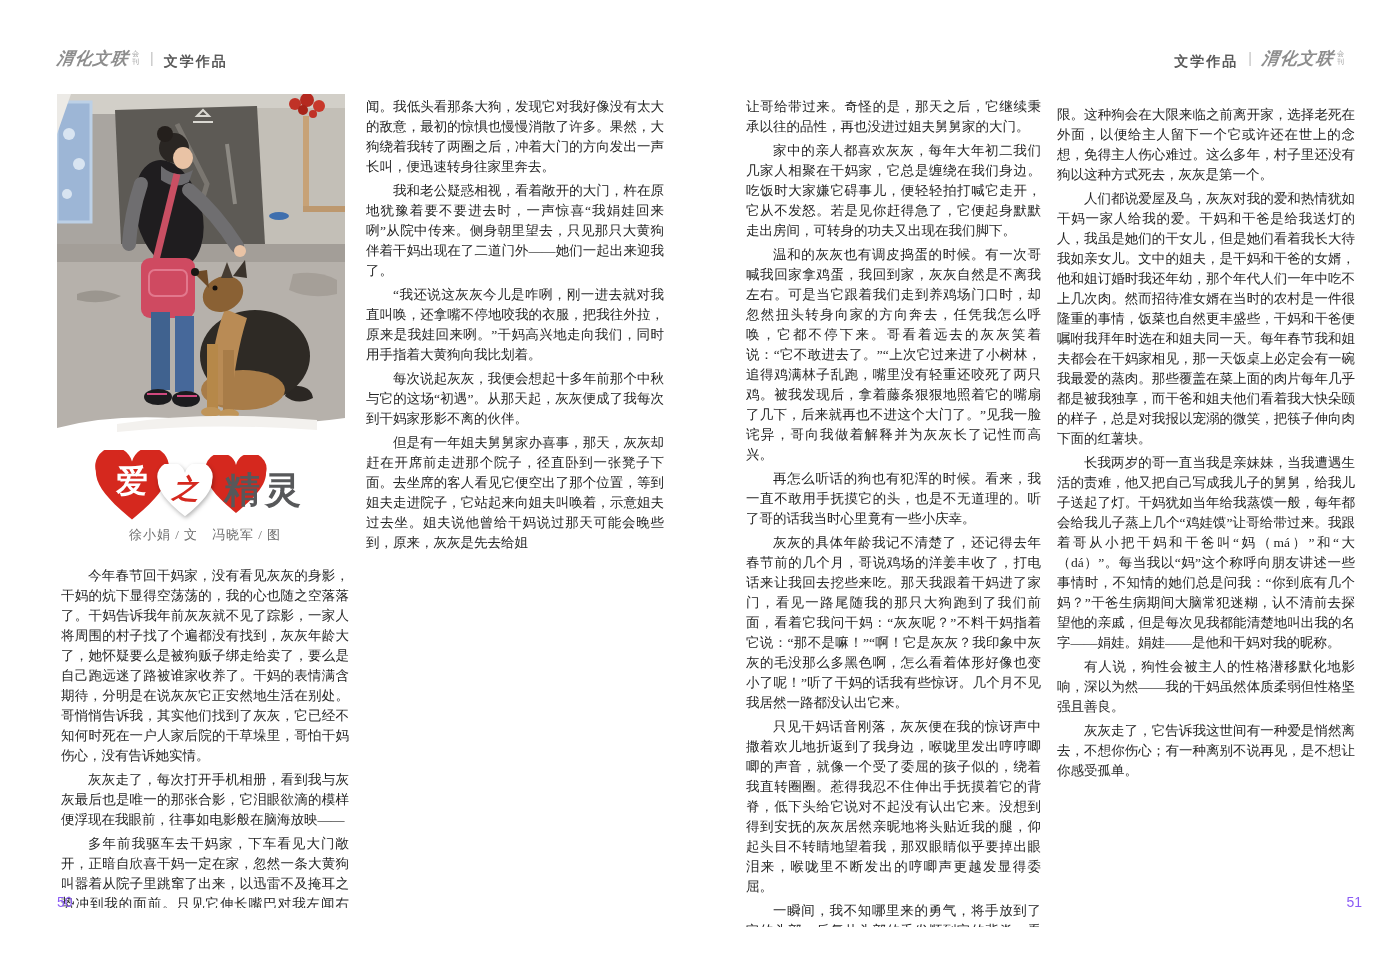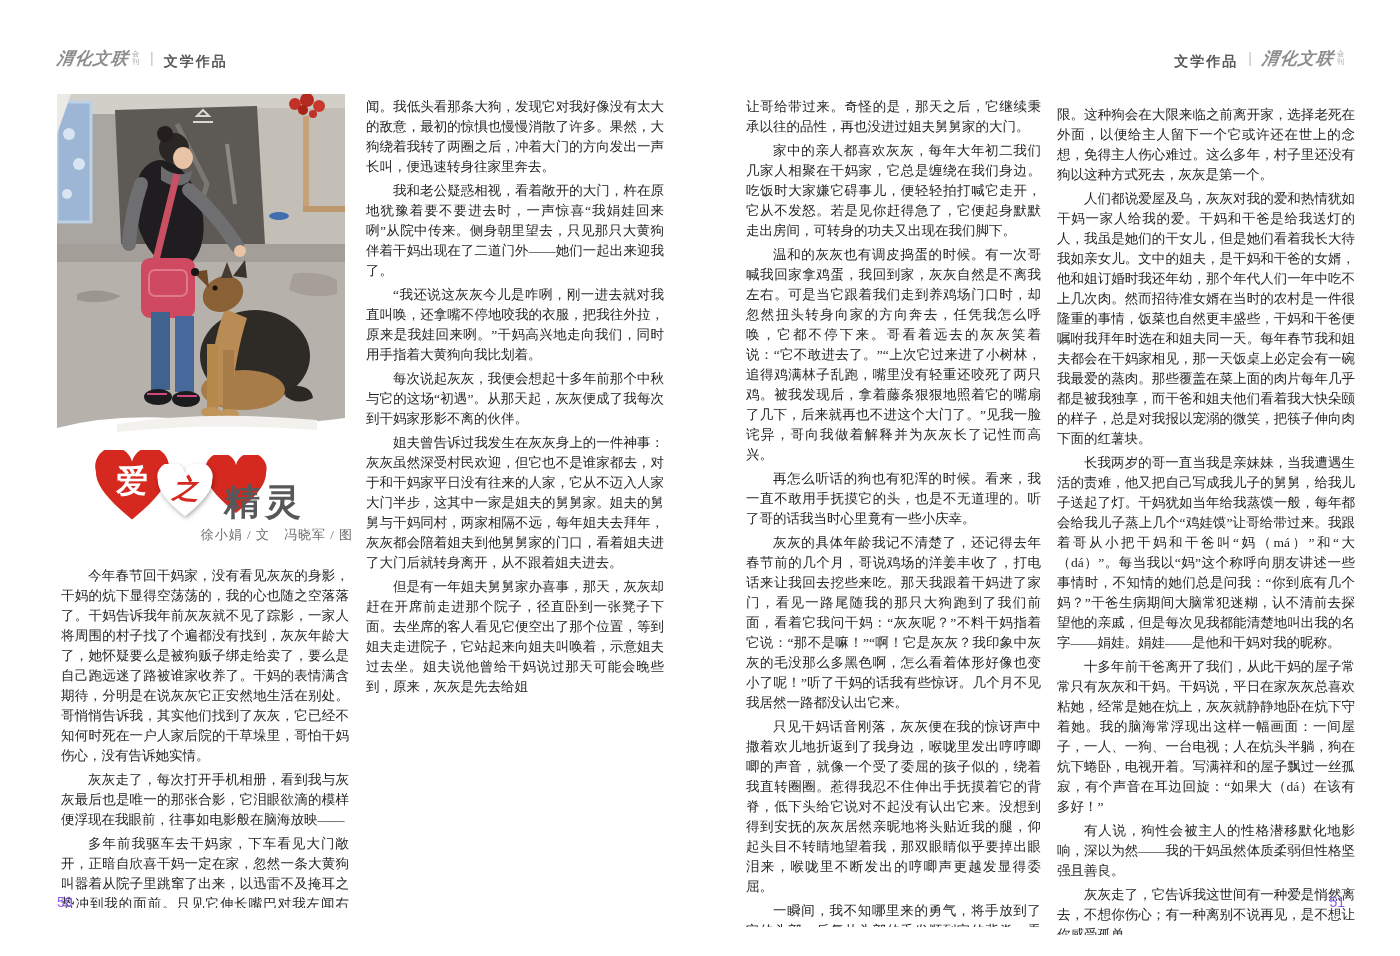--- a/index.html
+++ b/index.html
@@ -24,37 +24,37 @@
   .heart svg{width:100%;height:100%;}
   .heart-char{position:absolute;left:0;top:8px;width:100%;text-align:center;
               font-weight:bold;font-family:"Liberation Serif","DejaVu Serif",serif;}
   .heart1{left:36px;top:2px;width:78px;height:74px;z-index:2;}
   .heart1 .heart-char{color:#ffffff;font-size:32px;top:10px;}
   .heart-w{left:99px;top:16px;width:58px;height:56px;z-index:3;filter:drop-shadow(1px 2px 2px rgba(0,0,0,.30));}
   .heart-w .heart-char{color:#d5281e;font-size:27px;font-style:italic;top:7px;}
   .heart2{left:147px;top:7px;width:64px;height:62px;z-index:1;}
   .title-text{position:absolute;left:167px;top:18px;z-index:4;
               font-family:"Liberation Sans","DejaVu Sans",sans-serif;font-weight:bold;
-              font-size:36px;letter-spacing:5px;color:#57585a;margin-top:12px;}
-  .byline{position:absolute;left:57px;top:526px;width:296px;text-align:right;
+              font-size:36px;letter-spacing:5px;color:#57585a;}
+  .byline{position:absolute;left:57px;top:526px;width:296px;text-align:center;
           font-size:13px;color:#6d6d6d;letter-spacing:1px;}
   
   .col{position:absolute;text-align:justify;overflow:hidden;
        font-size:13.5px;line-height:20px;color:#262626;}
   .col p{margin:4px;text-indent:2em;}
   .col p.cont{text-indent:0;}
   .col1{left:57px;top:562px;width:296px;height:346px;}
   .col2{left:362px;top:93px;width:306px;height:834px;}
   .col3{left:742px;top:93px;width:303px;height:834px;}
   .col4{left:1053px;top:101px;width:306px;height:834px;}
   
   .pagenum{position:absolute;top:894px;font-family:"Liberation Sans","DejaVu Sans",sans-serif;
            font-size:14px;color:#8b5cf6;}
   .pn-left{left:57px;}
-  .pn-right{right:55px;}
+  .pn-right{right:38px;}
 </style>
 </head>
 <body>
 
 <div class="sheet">
 
   <div class="hdr hdr-left">
     <span class="logo">
       <span class="logo-script">渭化文联</span>
       <span class="logo-sub">会刊</span>
@@ -182,40 +182,38 @@
     <p class="para">今年春节回干妈家，没有看见灰灰的身影，干妈的炕下显得空荡荡的，我的心也随之空落落了。干妈告诉我年前灰灰就不见了踪影，一家人将周围的村子找了个遍都没有找到，灰灰年龄大了，她怀疑要么是被狗贩子绑走给卖了，要么是自己跑远迷了路被谁家收养了。干妈的表情满含期待，分明是在说灰灰它正安然地生活在别处。哥悄悄告诉我，其实他们找到了灰灰，它已经不知何时死在一户人家后院的干草垛里，哥怕干妈伤心，没有告诉她实情。</p>
     <p class="para">灰灰走了，每次打开手机相册，看到我与灰灰最后也是唯一的那张合影，它泪眼欲滴的模样便浮现在我眼前，往事如电影般在脑海放映——</p>
     <p class="para">多年前我驱车去干妈家，下车看见大门敞开，正暗自欣喜干妈一定在家，忽然一条大黄狗叫嚣着从院子里跳窜了出来，以迅雷不及掩耳之势冲到我的面前。只见它伸长嘴巴对我左闻右嗅，吓得我举起手臂一动也不敢动，情急之下的老公想用威吓之声吓走它，它却置若罔</p>
   </div>
 
   <div class="col col2">
     <p class="para cont">闻。我低头看那条大狗，发现它对我好像没有太大的敌意，最初的惊惧也慢慢消散了许多。果然，大狗绕着我转了两圈之后，冲着大门的方向发出一声长叫，便迅速转身往家里奔去。</p>
     <p class="para">我和老公疑惑相视，看着敞开的大门，杵在原地犹豫着要不要进去时，一声惊喜“我娟娃回来咧”从院中传来。侧身朝里望去，只见那只大黄狗伴着干妈出现在了二道门外——她们一起出来迎我了。</p>
     <p class="para">“我还说这灰灰今儿是咋咧，刚一进去就对我直叫唤，还拿嘴不停地咬我的衣服，把我往外拉，原来是我娃回来咧。”干妈高兴地走向我们，同时用手指着大黄狗向我比划着。</p>
     <p class="para">每次说起灰灰，我便会想起十多年前那个中秋与它的这场“初遇”。从那天起，灰灰便成了我每次到干妈家形影不离的伙伴。</p>
-    <p class="para">姐夫曾告诉过我发生在灰灰身上的一件神事：灰灰虽然深受村民欢迎，但它也不是谁家都去，对于和干妈家平日没有往来的人家，它从不迈入人家大门半步，这其中一家是姐夫的舅舅家。姐夫的舅舅与干妈同村，两家相隔不远，每年姐夫去拜年，灰灰都会陪着姐夫到他舅舅家的门口，看着姐夫进了大门后就转身离开，从不跟着姐夫进去。</p>
     <p class="para">但是有一年姐夫舅舅家办喜事，那天，灰灰却赶在开席前走进那个院子，径直卧到一张凳子下面。去坐席的客人看见它便空出了那个位置，等到姐夫走进院子，它站起来向姐夫叫唤着，示意姐夫过去坐。姐夫说他曾给干妈说过那天可能会晚些到，原来，灰灰是先去给姐</p>
   </div>
 
   <div class="col col3">
     <p class="para cont">让哥给带过来。奇怪的是，那天之后，它继续秉承以往的品性，再也没进过姐夫舅舅家的大门。</p>
     <p class="para">家中的亲人都喜欢灰灰，每年大年初二我们几家人相聚在干妈家，它总是缠绕在我们身边。吃饭时大家嫌它碍事儿，便轻轻拍打喊它走开，它从不发怒。若是见你赶得急了，它便起身默默走出房间，可转身的功夫又出现在我们脚下。</p>
     <p class="para">温和的灰灰也有调皮捣蛋的时候。有一次哥喊我回家拿鸡蛋，我回到家，灰灰自然是不离我左右。可是当它跟着我们走到养鸡场门口时，却忽然扭头转身向家的方向奔去，任凭我怎么呼唤，它都不停下来。哥看着远去的灰灰笑着说：“它不敢进去了。”“上次它过来进了小树林，追得鸡满林子乱跑，嘴里没有轻重还咬死了两只鸡。被我发现后，拿着藤条狠狠地照着它的嘴扇了几下，后来就再也不进这个大门了。”见我一脸诧异，哥向我做着解释并为灰灰长了记性而高兴。</p>
     <p class="para">再怎么听话的狗也有犯浑的时候。看来，我一直不敢用手抚摸它的头，也是不无道理的。听了哥的话我当时心里竟有一些小庆幸。</p>
     <p class="para">灰灰的具体年龄我记不清楚了，还记得去年春节前的几个月，哥说鸡场的洋姜丰收了，打电话来让我回去挖些来吃。那天我跟着干妈进了家门，看见一路尾随我的那只大狗跑到了我们前面，看着它我问干妈：“灰灰呢？”不料干妈指着它说：“那不是嘛！”“啊！它是灰灰？我印象中灰灰的毛没那么多黑色啊，怎么看着体形好像也变小了呢！”听了干妈的话我有些惊讶。几个月不见我居然一路都没认出它来。</p>
     <p class="para">只见干妈话音刚落，灰灰便在我的惊讶声中撒着欢儿地折返到了我身边，喉咙里发出哼哼唧唧的声音，就像一个受了委屈的孩子似的，绕着我直转圈圈。惹得我忍不住伸出手抚摸着它的背脊，低下头给它说对不起没有认出它来。没想到得到安抚的灰灰居然亲昵地将头贴近我的腿，仰起头目不转睛地望着我，那双眼睛似乎要掉出眼泪来，喉咙里不断发出的哼唧声更越发显得委屈。</p>
     <p class="para">一瞬间，我不知哪里来的勇气，将手放到了它的头部，反复从头部的毛发顺到它的背脊，看着它的眼睛念念有词：“哦，对不起啊，对不起，刚才没认出你来！”而灰灰就像个顺从的孩子，依在我的腿边似乎很享受我的抚摸。看到灰灰从没有过地向我撒娇的模样，老公连忙为我们将那一刻定格。</p>
 
   </div>
 
   <div class="col col4">
     <p class="para cont">限。这种狗会在大限来临之前离开家，选择老死在外面，以便给主人留下一个它或许还在世上的念想，免得主人伤心难过。这么多年，村子里还没有狗以这种方式死去，灰灰是第一个。</p>
     <p class="para">人们都说爱屋及乌，灰灰对我的爱和热情犹如干妈一家人给我的爱。干妈和干爸是给我送灯的人，我虽是她们的干女儿，但是她们看着我长大待我如亲女儿。文中的姐夫，是干妈和干爸的女婿，他和姐订婚时我还年幼，那个年代人们一年中吃不上几次肉。然而招待准女婿在当时的农村是一件很隆重的事情，饭菜也自然更丰盛些，干妈和干爸便嘱咐我拜年时选在和姐夫同一天。每年春节我和姐夫都会在干妈家相见，那一天饭桌上必定会有一碗我最爱的蒸肉。那些覆盖在菜上面的肉片每年几乎都是被我独享，而干爸和姐夫他们看着我大快朵颐的样子，总是对我报以宠溺的微笑，把筷子伸向肉下面的红薯块。</p>
     <p class="para">长我两岁的哥一直当我是亲妹妹，当我遭遇生活的责难，他又把自己写成我儿子的舅舅，给我儿子送起了灯。干妈犹如当年给我蒸馍一般，每年都会给我儿子蒸上几个“鸡娃馍”让哥给带过来。我跟着哥从小把干妈和干爸叫“妈（má）”和“大（dá）”。每当我以“妈”这个称呼向朋友讲述一些事情时，不知情的她们总是问我：“你到底有几个妈？”干爸生病期间大脑常犯迷糊，认不清前去探望他的亲戚，但是每次见我都能清楚地叫出我的名字——娟娃。娟娃——是他和干妈对我的昵称。</p>
-    <p class="para">十多年前干爸离开了我们，从此干妈的屋子常常只有灰灰和干妈。干妈说，平日在家灰灰总喜欢粘她，经常是她在炕上，灰灰就静静地卧在炕下守着她。我的脑海常浮现出这样一幅画面：一间屋子，一人、一狗、一台电视；人在炕头半躺，狗在炕下蜷卧，电视开着。写满祥和的屋子飘过一丝孤寂，有个声音在耳边回旋：“如果大（dá）在该有多好！”</p>
     <p class="para">有人说，狗性会被主人的性格潜移默化地影响，深以为然——我的干妈虽然体质柔弱但性格坚强且善良。</p>
     <p class="para">灰灰走了，它告诉我这世间有一种爱是悄然离去，不想你伤心；有一种离别不说再见，是不想让你感受孤单。</p>
 
   </div>
 
   <div class="pagenum pn-left">50</div>
   <div class="pagenum pn-right">51</div>
 
 </div>
 

